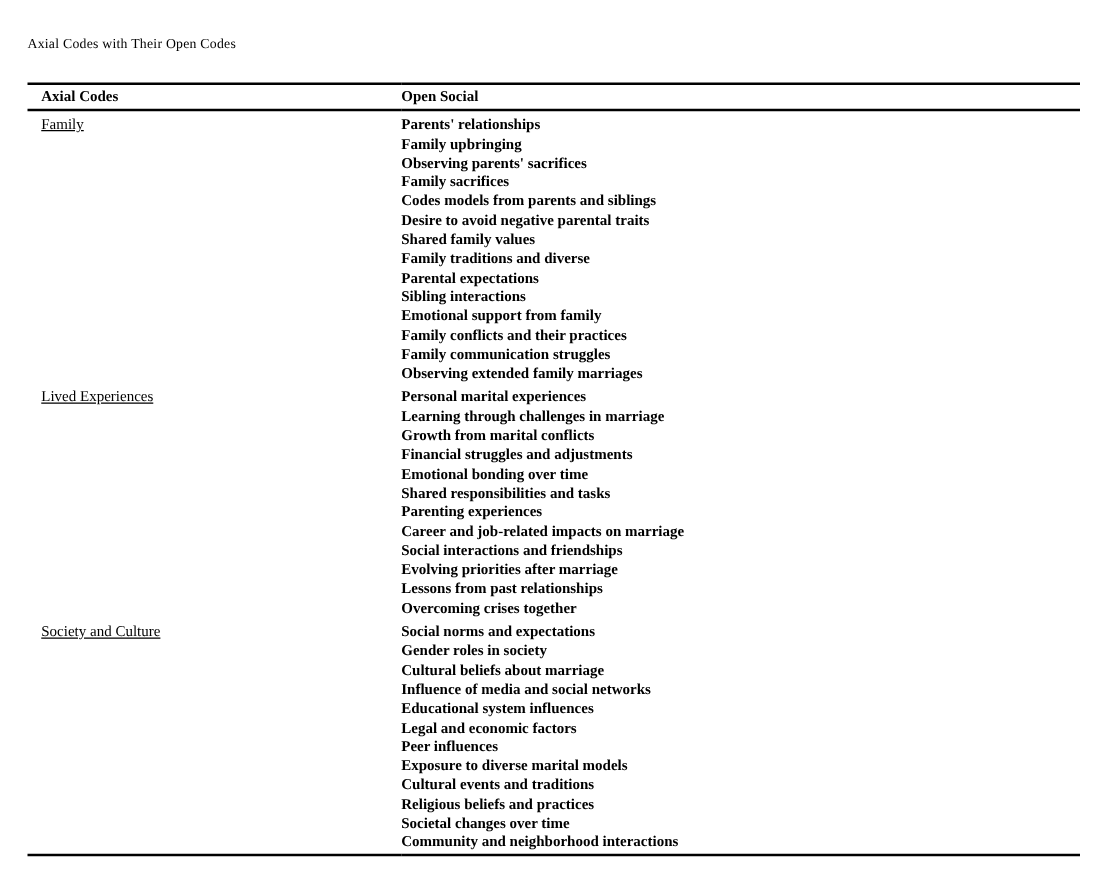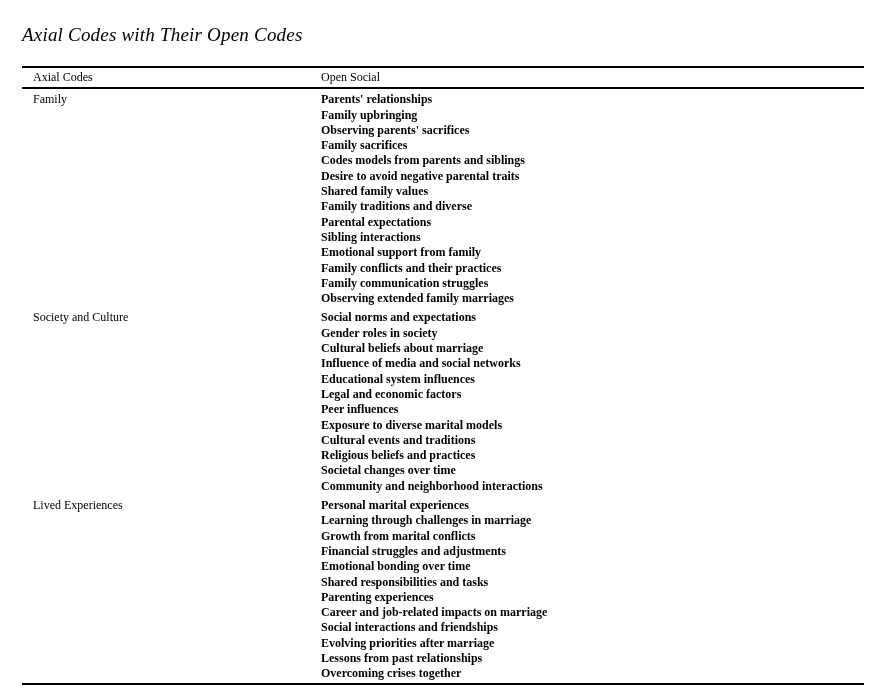--- a/index.html
+++ b/index.html
@@ -15,54 +15,54 @@
     position: relative;
     overflow: hidden;
   }
   .page {
     position: absolute;
     left: 22px;
     top: 0;
     width: 842px;
   }
   .table-title {
-    font-style: italic;
-    font-size: 19px;
+    font-size: 11px;
     line-height: 16px;
     margin-top: 27px;
     margin-bottom: 23px;
     letter-spacing: 0.2px;
   }
   table.codes-table {
     width: 842px;
     border-collapse: collapse;
     font-size: 12px;
     line-height: 15.3px;
     border-top: 2px solid #000000;
     border-bottom: 2px solid #000000;
   }
   table.codes-table thead th {
     text-align: left;
-    font-weight: normal;
+    font-weight: bold;
     font-size: 12px;
     border-bottom: 2px solid #000000;
     padding: 2px 0 2px 0;
     margin-top: 48px;
   }
   table.codes-table thead th.axial-head {
     width: 288px;
     padding-left: 11px;
   }
   table.codes-table td {
     vertical-align: top;
     padding: 3px 0 1px 0;
   }
   table.codes-table td.axial-cell {
     width: 288px;
     padding-left: 11px;
+    text-decoration: underline;
   }
   .open-code-line {
     white-space: nowrap;
     font-weight: bold;
   }
 </style>
 </head>
 <body>
 
 <div class="page">
@@ -89,48 +89,48 @@
             <div class="open-code-line">Family traditions and diverse</div>
             <div class="open-code-line">Parental expectations</div>
             <div class="open-code-line">Sibling interactions</div>
             <div class="open-code-line">Emotional support from family</div>
             <div class="open-code-line">Family conflicts and their practices</div>
             <div class="open-code-line">Family communication struggles</div>
             <div class="open-code-line">Observing extended family marriages</div>
           </td>
         </tr>
         <tr>
+          <td class="axial-cell">Lived Experiences</td>
+          <td class="open-cell">
+            <div class="open-code-line">Personal marital experiences</div>
+            <div class="open-code-line">Learning through challenges in marriage</div>
+            <div class="open-code-line">Growth from marital conflicts</div>
+            <div class="open-code-line">Financial struggles and adjustments</div>
+            <div class="open-code-line">Emotional bonding over time</div>
+            <div class="open-code-line">Shared responsibilities and tasks</div>
+            <div class="open-code-line">Parenting experiences</div>
+            <div class="open-code-line">Career and job-related impacts on marriage</div>
+            <div class="open-code-line">Social interactions and friendships</div>
+            <div class="open-code-line">Evolving priorities after marriage</div>
+            <div class="open-code-line">Lessons from past relationships</div>
+            <div class="open-code-line">Overcoming crises together</div>
+          </td>
+        </tr>
+        <tr>
           <td class="axial-cell">Society and Culture</td>
           <td class="open-cell">
             <div class="open-code-line">Social norms and expectations</div>
             <div class="open-code-line">Gender roles in society</div>
             <div class="open-code-line">Cultural beliefs about marriage</div>
             <div class="open-code-line">Influence of media and social networks</div>
             <div class="open-code-line">Educational system influences</div>
             <div class="open-code-line">Legal and economic factors</div>
             <div class="open-code-line">Peer influences</div>
             <div class="open-code-line">Exposure to diverse marital models</div>
             <div class="open-code-line">Cultural events and traditions</div>
             <div class="open-code-line">Religious beliefs and practices</div>
             <div class="open-code-line">Societal changes over time</div>
             <div class="open-code-line">Community and neighborhood interactions</div>
           </td>
         </tr>
-        <tr>
-          <td class="axial-cell">Lived Experiences</td>
-          <td class="open-cell">
-            <div class="open-code-line">Personal marital experiences</div>
-            <div class="open-code-line">Learning through challenges in marriage</div>
-            <div class="open-code-line">Growth from marital conflicts</div>
-            <div class="open-code-line">Financial struggles and adjustments</div>
-            <div class="open-code-line">Emotional bonding over time</div>
-            <div class="open-code-line">Shared responsibilities and tasks</div>
-            <div class="open-code-line">Parenting experiences</div>
-            <div class="open-code-line">Career and job-related impacts on marriage</div>
-            <div class="open-code-line">Social interactions and friendships</div>
-            <div class="open-code-line">Evolving priorities after marriage</div>
-            <div class="open-code-line">Lessons from past relationships</div>
-            <div class="open-code-line">Overcoming crises together</div>
-          </td>
-        </tr>
       </tbody>
   </table>
 </div>
 
 </body></html>

